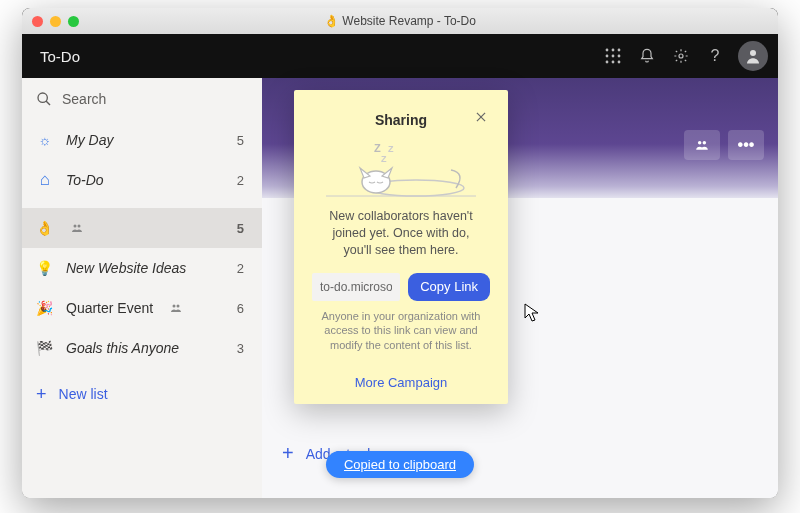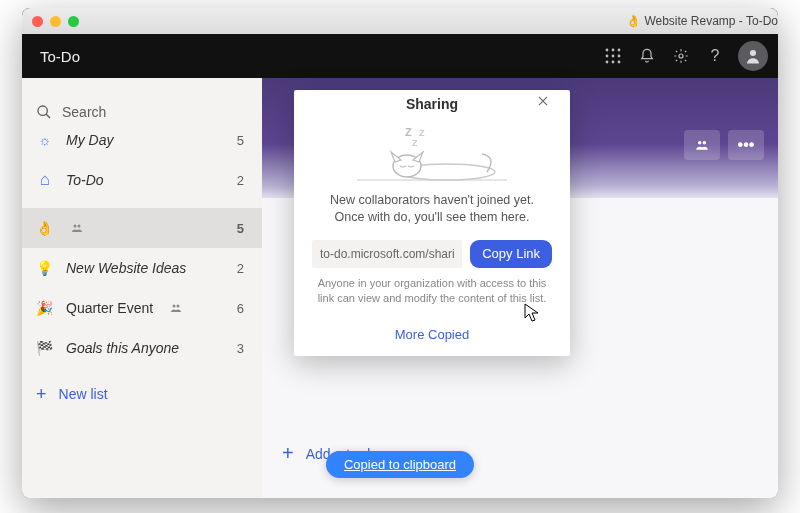--- a/index.html
+++ b/index.html
@@ -2,41 +2,41 @@
 <html><head>
 <meta charset="utf-8">
 <style>
 * { box-sizing: border-box; margin: 0; padding: 0; }
 body { font-family: -apple-system, BlinkMacSystemFont, "Segoe UI", sans-serif; background: #fff; width: 800px; height: 513px; overflow: hidden; position: relative; }
 .shadow-wrap { position: absolute; top: 8px; left: 22px; width: 756px; height: 490px; border-radius: 8px; box-shadow: 0 12px 40px rgba(0,0,0,0.35); overflow: hidden; background: #000; }
 .titlebar { height: 26px; background: linear-gradient(#ececec,#dcdcdc); display: flex; align-items: center; padding: 0 10px; font-size: 12px; color: #444; position: relative; }
 .traffic { display: flex; gap: 7px; }
 .dot { width: 11px; height: 11px; border-radius: 50%; }
 .dot.r { background: #ff5f57; } .dot.y { background: #febc2e; } .dot.g { background: #28c840; }
-.title-center { position: absolute; left: 0; right: 0; text-align: right; pointer-events: none; }
+.title-center { position: absolute; left: 0; right: 0; text-align: center; pointer-events: none; }
 .header { height: 44px; background: #111; display: flex; align-items: center; padding: 0 10px 0 18px; color: #eee; font-size: 15px; }
 .header .spacer { flex: 1; }
 .header .hicon { width: 34px; height: 34px; display: flex; align-items: center; justify-content: center; color: #bbb; cursor: pointer; }
 .avatar { width: 30px; height: 30px; border-radius: 50%; background: #5a5a5f; display: flex; align-items: center; justify-content: center; margin-left: 6px; }
 .body { display: flex; height: 420px; background: #fff; }
 .sidebar { width: 240px; background: #f4f3f2; display: flex; flex-direction: column; font-size: 14px; color: #323130; }
-.searchrow { height: 42px; display: flex; align-items: flex-end; padding: 0 14px; color: #605e5c; gap: 10px; }
+.searchrow { height: 42px; display: flex; align-items: center; padding: 0 14px; color: #605e5c; gap: 10px; }
 .sidebar-item { height: 40px; display: flex; align-items: center; padding: 0 14px; gap: 12px; cursor: pointer; }
 .sidebar-item .lbl { flex: 1; font-style: italic; }
 .sidebar-item .cnt { color: #605e5c; font-size: 13px; padding-right: 4px;}
 .sidebar-item.sel { background: #e1dfdd; font-weight: 600; }
 .sidebar-item .ic { width: 18px; display: flex; justify-content: center; }
 .shareglyph { margin-left: 4px; color: #888; }
 .newlist { color: #3b5fe0; height: 44px; display: flex; align-items: center; padding: 0 14px; gap: 12px; cursor: pointer; margin-top: 4px;}
 .main { flex: 1; background: #f7f7f9; position: relative; }
 .hero { height: 120px; background: linear-gradient(180deg,#4b3a7a 0%, #5d4691 55%, #b9b1d4 90%, #e3e1ee 100%); position: relative; }
 .hero-actions { position: absolute; right: 14px; top: 52px; display: flex; gap: 8px; }
 .hbtn { width: 36px; height: 30px; border-radius: 4px; background: rgba(255,255,255,0.18); display: flex; align-items: center; justify-content: center; color: #fff; cursor: pointer; font-weight: bold; }
 .addrow { display: flex; align-items: center; gap: 12px; color: #3b5fe0; padding: 14px 20px; font-size: 14px; }
-.modal { position: absolute; left: 272px; top: 82px; width: 276px; background: #ffffff; border-radius: 2px; box-shadow: 0 8px 30px rgba(0,0,0,0.25); padding: 6px 18px 12px; font-size: 13px; color: #323130; text-align: center; }
+.modal { position: absolute; left: 272px; top: 82px; width: 214px; background: #fef9c3; border-radius: 2px; box-shadow: 0 8px 30px rgba(0,0,0,0.25); padding: 22px 18px 12px; font-size: 13px; color: #323130; text-align: center; }
 .modal h3 { font-size: 14px; font-weight: 600; margin-bottom: 6px; position: relative; }
 .modal .close { position: absolute; right: -4px; top: -2px; width: 20px; height: 20px; cursor: pointer; color: #666; }
 .cat { height: 64px; display: flex; align-items: flex-end; justify-content: center; margin: 6px 0 10px; }
 .modal p.msg { font-size: 12.5px; color: #555; line-height: 1.35; margin-bottom: 14px; padding: 0 6px;}
 .linkrow { display: flex; gap: 8px; margin-bottom: 8px; }
 .linkrow input { flex: 1; min-width: 0; background: #f3f2f1; border: none; padding: 7px 8px; font-size: 12px; color: #666; border-radius: 2px; }
 .linkrow button { background: #3b5fe0; color: #fff; border: none; padding: 0 12px; font-size: 13px; border-radius: 9px; cursor: pointer; font-weight: 500; }
 .modal p.fine { font-size: 11px; color: #888; line-height: 1.35; margin-bottom: 16px; padding: 0 4px;}
 .modal .more { color: #3b5fe0; font-size: 13px; cursor: pointer; padding: 6px 0 2px; }
 .toast { position: absolute; left: 50%; transform: translateX(-50%); bottom: 20px; background: #3283ff; color: #fff; padding: 6px 18px; border-radius: 18px; font-size: 13px; box-shadow: 0 2px 10px rgba(0,0,0,0.2); text-decoration: underline;}
@@ -201,21 +201,21 @@
         <path d="M140 50 q10 -15 -5 -18" stroke="#bbb" stroke-width="1.5" fill="none"></path>
         <line x1="10" y1="58" x2="160" y2="58" stroke="#ccc" stroke-width="1"></line>
       </svg>
     </div>
     <p class="msg">New collaborators haven't joined yet. Once with do, you'll see them here.</p>
     <div class="linkrow">
       <input readonly="" value="to-do.microsoft.com/sharing" style="">
       <button>Copy Link</button>
     </div>
     <p class="fine">Anyone in your organization with access to this link can view and modify the content of this list.</p>
-    <div class="more">More Copied</div>
+    <div class="more">More Campaign</div>
   </div>
 
   <div class="toast">Copied to clipboard</div>
 
   <div class="cursor">
     <svg width="16" height="20" viewBox="0 0 16 20">
         <path d="M1 1 L1 15 L5 11 L8 18 L11 17 L8 10 L14 10 Z" fill="#fff" stroke="#000" stroke-width="1"></path>
       </svg>
   </div>
 </div>

